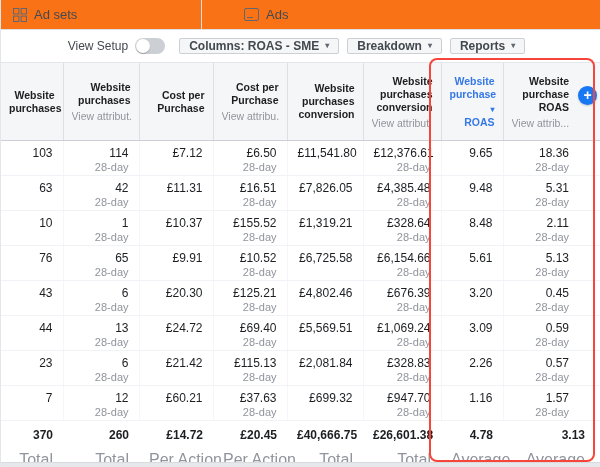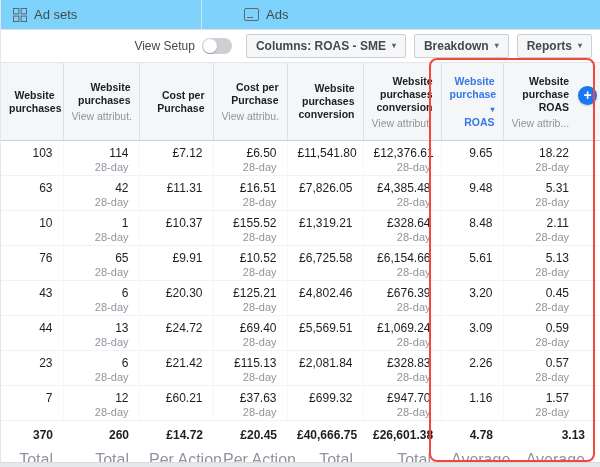--- a/index.html
+++ b/index.html
@@ -1,34 +1,34 @@
 <!DOCTYPE html>
 <html><head>
 <meta charset="utf-8">
 <style>
   * { margin:0; padding:0; box-sizing:border-box; }
   html,body { background:#fff; font-family:"Liberation Sans", sans-serif; }
   .app { position:relative; width:600px; height:467px; background:#fff; overflow:hidden; border-left:1px solid #e4e6eb; }
 
   
-  .tabbar { height:30px; display:flex; align-items:center; background:#7dd3fc; border-bottom:1px solid #dddfe2; }
+  .tabbar { height:30px; display:flex; align-items:center; background:#f97316; border-bottom:1px solid #dddfe2; }
   .tab { display:flex; align-items:center; gap:7px; padding:0 12px; height:100%; cursor:pointer; }
   .tab-adsets { width:200px; }
   .tab-label { font-size:13px; color:#444950; }
   .tab-divider { width:1px; height:30px; background:#dddfe2; }
   .tab-ads { margin-left:30px; }
   .tab-icon svg { display:block; }
 
   
-  .toolbar { height:32px; display:flex; align-items:center; justify-content:flex-end; gap:8px; padding:0 8px 0 0; background:#fff; }
+  .toolbar { height:32px; display:flex; align-items:center; justify-content:center; gap:8px; padding:0 8px 0 0; background:#fff; }
   .view-setup { display:flex; align-items:center; gap:7px; margin-right:6px; }
   .vs-label { font-size:12px; color:#444950; }
   .toggle { width:30px; height:16px; border-radius:9px; background:#ccd0d5; position:relative; cursor:pointer; }
   .knob { position:absolute; top:1px; left:1px; width:14px; height:14px; border-radius:50%; background:#fff; box-shadow:0 1px 1px rgba(0,0,0,.25); }
-  .dd-btn { display:flex; align-items:center; gap:6px; height:24px; padding:0 9px; background:#f5f6f7; border:1px solid #ccd0d5; border-radius:2px; font-family:"Liberation Sans", sans-serif; font-size:12px; font-weight:700; color:#444950; cursor:pointer; white-space:nowrap; }
+  .dd-btn { display:flex; align-items:center; gap:6px; height:16px; padding:0 9px; background:#f5f6f7; border:1px solid #ccd0d5; border-radius:2px; font-family:"Liberation Sans", sans-serif; font-size:12px; font-weight:700; color:#444950; cursor:pointer; white-space:nowrap; }
   .caret { font-size:8px; color:#606770; line-height:1; }
 
   
   table.metrics { width:600px; border-collapse:collapse; table-layout:fixed; }
   thead th { height:78px; background:#f5f6f7; border-top:1px solid #e4e6eb; border-bottom:1px solid #ccd0d5; border-left:1px solid #dddfe2; vertical-align:middle; text-align:right; padding:4px 8px; cursor:pointer; }
   thead th:first-child { border-left:none; }
   thead th:last-child { padding-right:32px;margin-left:20px; }
   .th-title { font-size:10.5px; font-weight:700; color:#1c1e21; line-height:13px; }
   th.sorted .th-title { color:#3578e5; }
   .sort-caret { font-size:8px; color:#3578e5; }
@@ -164,21 +164,21 @@
             <div class="cell-val">£11,541.80</div>
           </td>
           <td>
             <div class="cell-val">£12,376.61</div>
             <div class="cell-sub">28-day</div>
           </td>
           <td>
             <div class="cell-val">9.65</div>
           </td>
           <td>
-            <div class="cell-val">18.22</div>
+            <div class="cell-val">18.36</div>
             <div class="cell-sub">28-day</div>
           </td>
         </tr>
         <tr>
           <td>
             <div class="cell-val">63</div>
           </td>
           <td>
             <div class="cell-val">42</div>
             <div class="cell-sub">28-day</div>

